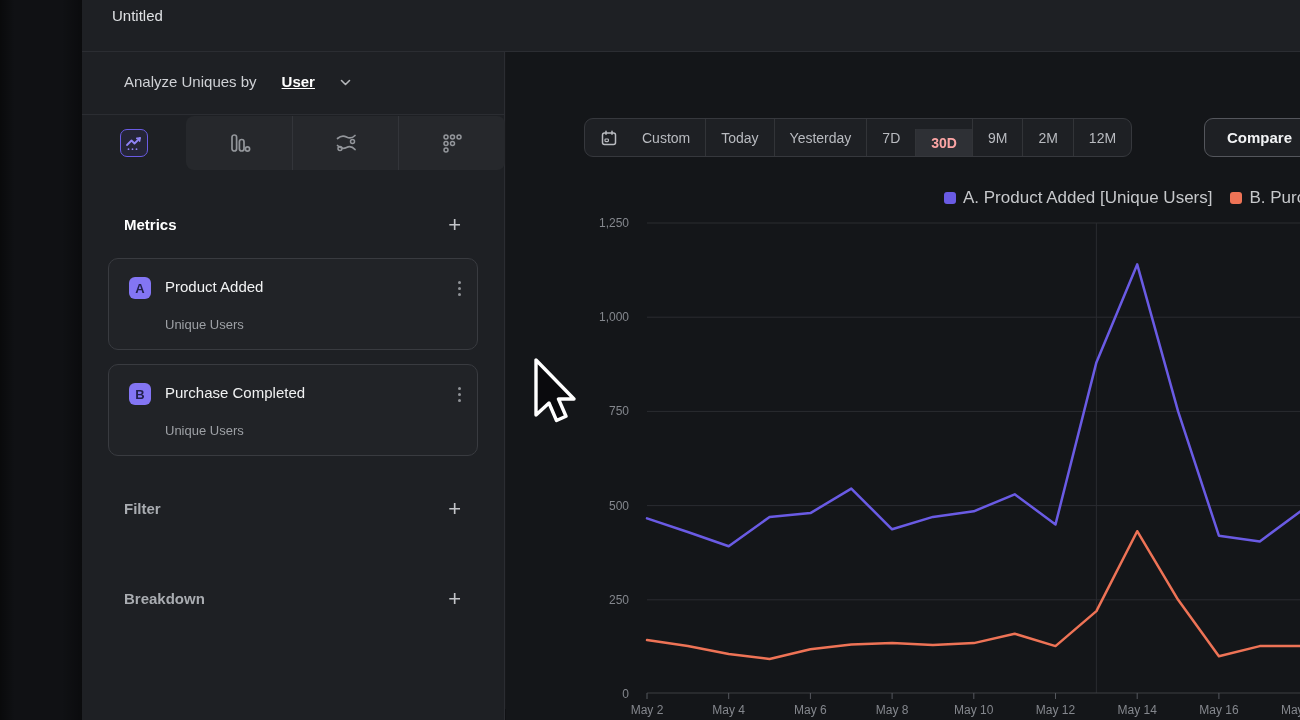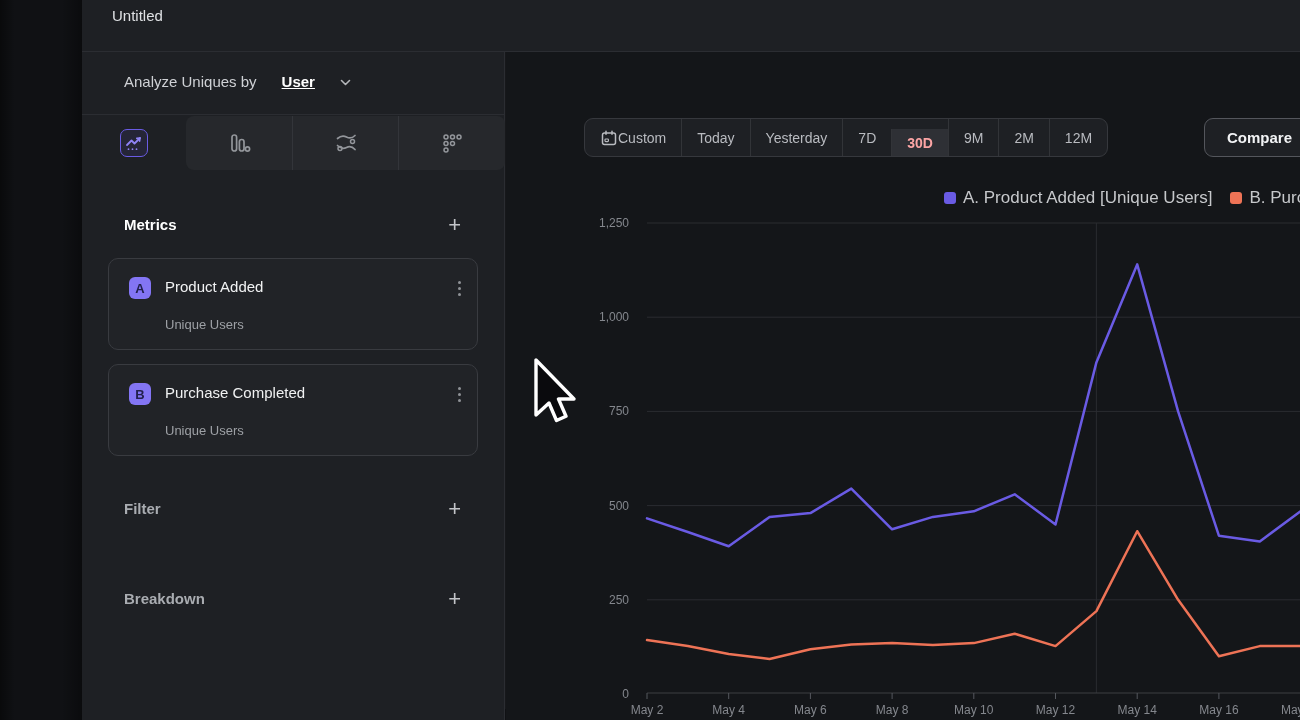--- a/index.html
+++ b/index.html
@@ -46,21 +46,21 @@
            display:flex; align-items:center; justify-content:center; font-size:13px; font-weight:700; color:#22204d; }
   .metric-title { position:absolute; left:56px; top:19px; font-size:15px; font-weight:500; color:#f1f2f3; }
   .metric-sub { position:absolute; left:56px; top:58px; font-size:13px; color:#9da0a5; }
   .kebab { position:absolute; right:14px; top:20px; display:flex; flex-direction:column; gap:3px; padding:2px; }
   .kebab i { width:3px; height:3px; border-radius:50%; background:#8f9297; }
 
   .main { position:absolute; left:424px; top:52px; width:794px; height:668px; background:#141619; overflow:hidden; }
 
   .range-bar { position:absolute; left:78px; top:66px; height:39px; display:flex; align-items:stretch;
                background:#1e2024; border:1px solid #36383d; border-radius:9px; overflow:hidden; }
-  .range-btn { display:flex; align-items:center; justify-content:center; gap:0; padding:0 15px;
+  .range-btn { display:flex; align-items:center; justify-content:center; gap:24px; padding:0 15px;
                font-size:14px; color:#b9bbc0; white-space:nowrap; cursor:default; }
   .range-btn + .range-btn { border-left:1px solid #323438; }
   .range-btn.sel { background:#2e3035; color:#fca5a5; font-weight:700;margin-top:10px; }
 
   .compare-btn { position:absolute; left:698px; top:66px; height:39px; width:132px;
                  border:1px solid #54565c; border-radius:9px; background:#1e2024;
                  display:flex; align-items:center; padding-left:22px;
                  font-size:15px; font-weight:700; color:#f2f3f5; }
 
   .legend { position:absolute; left:438px; top:136px; display:flex; gap:18px; white-space:nowrap; }

